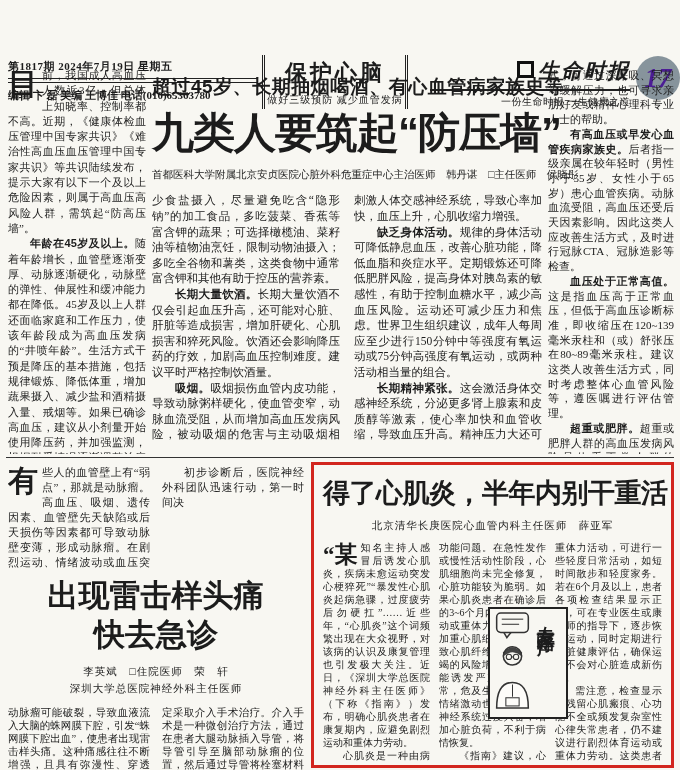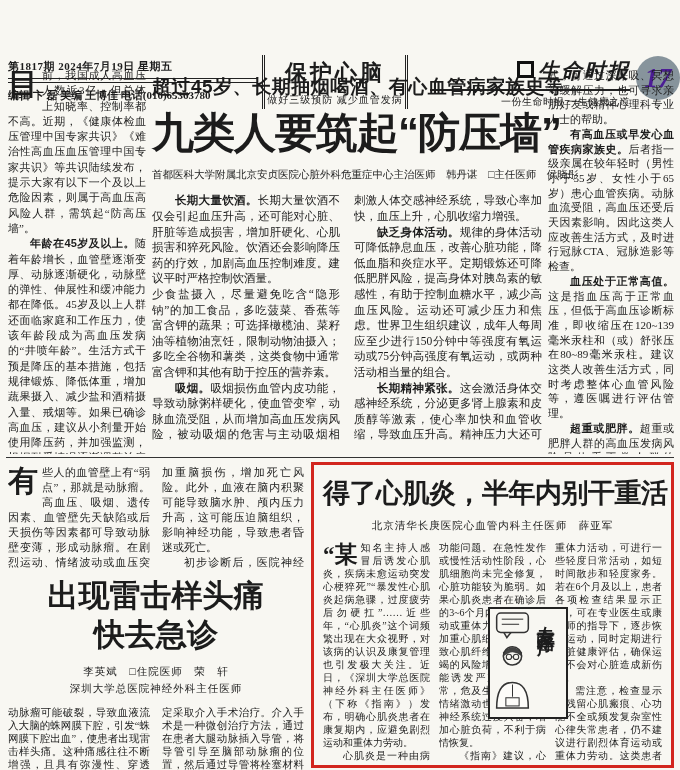--- a/index.html
+++ b/index.html
@@ -91,22 +91,22 @@
       <p class="p"><span class="lead">年龄在45岁及以上。</span><span>随着年龄增长，血管壁逐渐变厚、动脉逐渐硬化，动脉壁的弹性、伸展性和缓冲能力都在降低。45岁及以上人群还面临家庭和工作压力，使该年龄段成为高血压发病的“井喷年龄”。生活方式干预是降压的基本措施，包括规律锻炼、降低体重，增加蔬果摄入、减少盐和酒精摄入量、戒烟等。如果已确诊高血压，建议从小剂量开始使用降压药，并加强监测，根据耐受情况逐渐调整治疗强度，制定个性化的高血压管理计划。</span></p>
 
     </div>
 
     <div class="center">
       <div class="kicker">超过45岁、长期抽烟喝酒、有心血管病家族史等</div>
       <h1 class="headline">九类人要筑起“防压墙”</h1>
       <div class="byline">首都医科大学附属北京安贞医院心脏外科危重症中心主治医师　韩丹谌　□主任医师　侯晓彤</div>
       <div class="bodycols">
         <div class="colB col">
+          <p class="p nf">少食盐摄入，尽量避免吃含“隐形钠”的加工食品，多吃菠菜、香蕉等富含钾的蔬果；可选择橄榄油、菜籽油等植物油烹饪，限制动物油摄入；多吃全谷物和薯类，这类食物中通常富含钾和其他有助于控压的营养素。</p>
           <p class="p"><span class="lead">长期大量饮酒。</span><span>长期大量饮酒不仅会引起血压升高，还可能对心脏、肝脏等造成损害，增加肝硬化、心肌损害和猝死风险。饮酒还会影响降压药的疗效，加剧高血压控制难度。建议平时严格控制饮酒量。</span></p>
-          <p class="p nf">少食盐摄入，尽量避免吃含“隐形钠”的加工食品，多吃菠菜、香蕉等富含钾的蔬果；可选择橄榄油、菜籽油等植物油烹饪，限制动物油摄入；多吃全谷物和薯类，这类食物中通常富含钾和其他有助于控压的营养素。</p>
           <p class="p"><span class="lead">吸烟。</span><span>吸烟损伤血管内皮功能，导致动脉粥样硬化，使血管变窄，动脉血流受阻，从而增加高血压发病风险，被动吸烟的危害与主动吸烟相当。研究表明，吸烟可引起普通人血压升高和心率加快，因为烟草中的尼古丁能</span></p>
         </div>
         <div class="colC col">
           <p class="p nf">刺激人体交感神经系统，导致心率加快，血压上升，心肌收缩力增强。</p>
           <p class="p"><span class="lead">缺乏身体活动。</span><span>规律的身体活动可降低静息血压，改善心脏功能，降低血脂和炎症水平。定期锻炼还可降低肥胖风险，提高身体对胰岛素的敏感性，有助于控制血糖水平，减少高血压风险。运动还可减少压力和焦虑。世界卫生组织建议，成年人每周应至少进行150分钟中等强度有氧运动或75分钟高强度有氧运动，或两种活动相当量的组合。</span></p>
           <p class="p"><span class="lead">长期精神紧张。</span><span>这会激活身体交感神经系统，分泌更多肾上腺素和皮质醇等激素，使心率加快和血管收缩，导致血压升高。精神压力大还可导致睡眠质量下降，也和高血压的发展有关。这类人群需保持健康的生活方</span></p>
         </div>
       </div>
     </div>
 
@@ -119,21 +119,20 @@
   </section>
 
   <div class="main-rule"></div>
 
   <section class="bl">
     <div class="bl-row1">
       <div class="blc">
         <p class="p nf"><span class="dropcap">有</span><span>些人的血管壁上有“弱点”，那就是动脉瘤。高血压、吸烟、遗传因素、血管壁先天缺陷或后天损伤等因素都可导致动脉壁变薄，形成动脉瘤。在剧烈运动、情绪波动或血压突然升高等情况下，</span></p>
       </div>
       <div class="blc">
-        <p class="p nf">加重脑损伤，增加死亡风险。此外，血液在脑内积聚可能导致脑水肿、颅内压力升高，这可能压迫脑组织，影响神经功能，导致患者昏迷或死亡。</p>
         <p class="p">初步诊断后，医院神经外科团队迅速行动，第一时间决</p>
       </div>
     </div>
     <div class="bl-head">
       <div>出现雷击样头痛</div>
       <div>快去急诊</div>
     </div>
     <div class="bl-byline">
       <div>李英斌　□住院医师　荣　轩</div>
       <div>深圳大学总医院神经外科主任医师</div>

